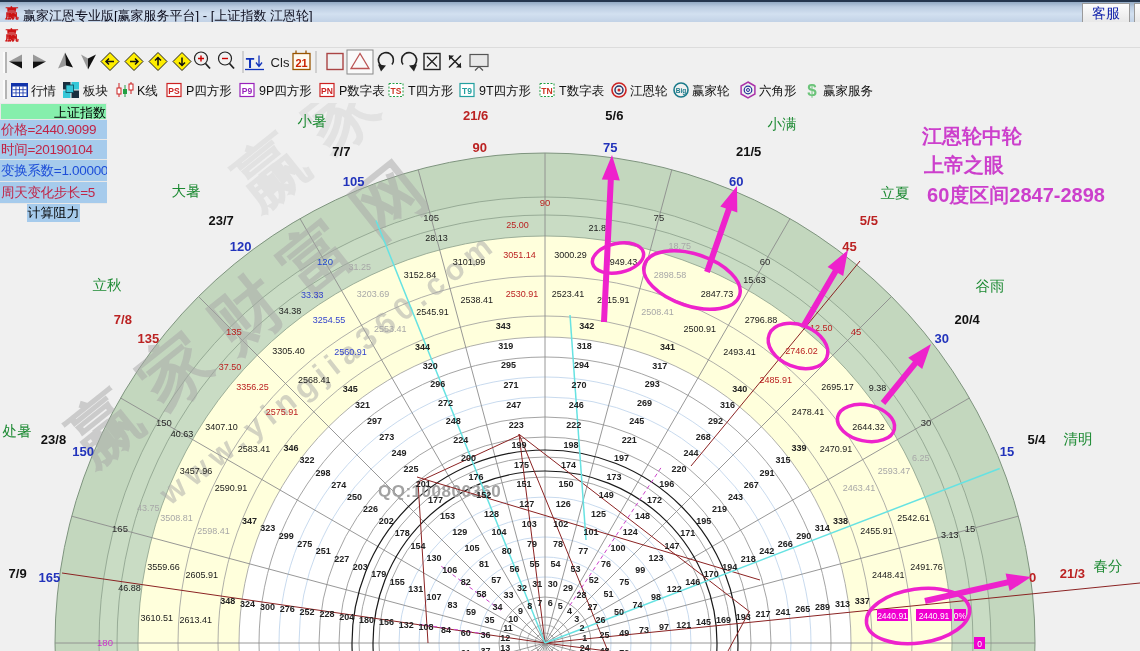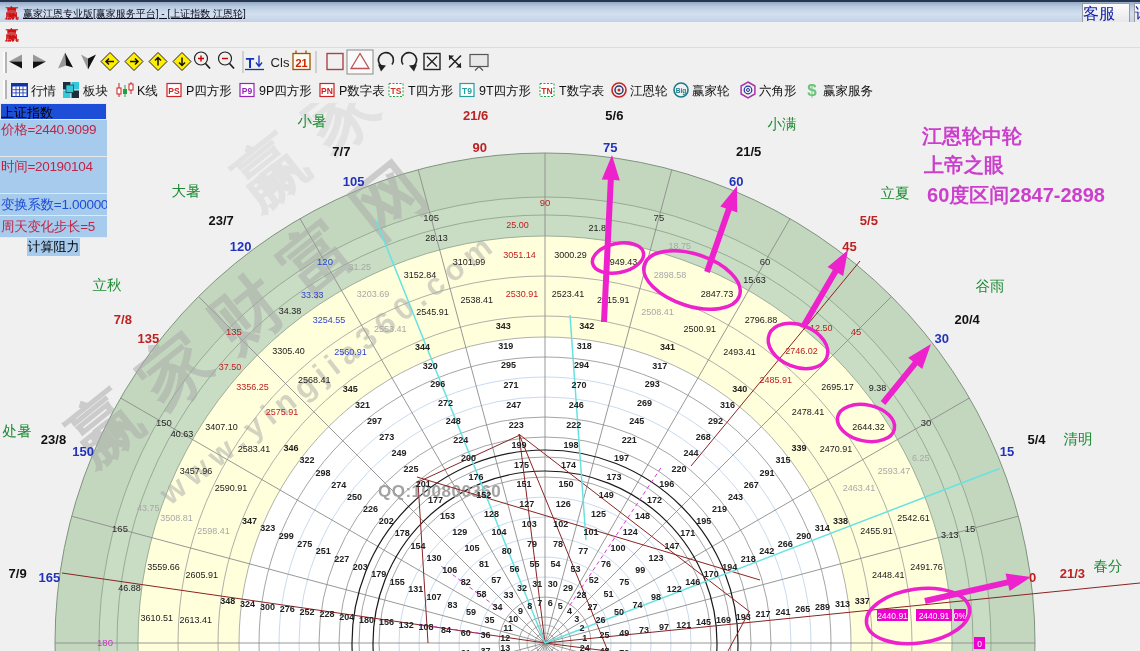--- a/index.html
+++ b/index.html
@@ -1,32 +1,32 @@
 <!DOCTYPE html>
 <html><head><meta charset="utf-8">
 <style>
 * { margin:0; padding:0; box-sizing:border-box; }
 html,body { width:1140px; height:651px; overflow:hidden; font-family:"Liberation Sans", sans-serif; background:#f0f0f0; }
 #titlebar { position:absolute; left:0; top:0; width:1140px; height:22px;
   background:linear-gradient(180deg,#93aac4 0%,#bccde2 25%,#d2e0f0 60%,#c2d2e6 100%);
   border-top:2px solid #25364e; }
 #titlebar .logo { position:absolute; left:5px; top:3px; color:#cc1111; font-weight:bold; font-size:14px; }
-#titlebar .txt { position:absolute; left:23px; top:5px; font-size:10px; color:#0a0a1a;text-decoration:underline; }
+#titlebar .txt { position:absolute; left:23px; top:5px; font-size:13px; color:#0a0a1a; }
 .tbtn { position:absolute; top:1px; height:20px; background:linear-gradient(180deg,#fdfdfd,#e8e8e8);
-  border:1px solid #9a9a9a; border-bottom-color:#6a6a6a; color:#1122aa; font-size:16px; text-align:left; line-height:19px; }
+  border:1px solid #9a9a9a; border-bottom-color:#6a6a6a; color:#1122aa; font-size:14px; text-align:center; line-height:19px; }
 #menubar { position:absolute; left:0; top:22px; width:1140px; height:26px; background:#f0f0f0; border-bottom:1px solid #dcdcdc; }
 #menubar .logo { position:absolute; left:5px; top:5px; color:#cc1111; font-weight:bold; font-size:14px; }
 #menubar span { position:absolute; top:24px; font-size:13px; color:#111; }
 #tb1 { position:absolute; left:0; top:48px; width:1140px; height:29px; border-bottom:1px solid #dcdcdc; }
 #tb2 { position:absolute; left:0; top:77px; width:1053px; height:26px; border-bottom:1px solid #c8c8c8; }
 #chartwrap { position:absolute; left:0; top:103px; width:1140px; height:548px; }
 #panel { position:absolute; left:0; top:103px; width:107px; background:#f0f0f0; font-size:13px; }
 #panel div { overflow:hidden; white-space:nowrap; }
-.ph { height:17px; background:#1d4ed8; color:#000; text-align:left; line-height:17px; border:1px solid #e8e8e8;}
-.pr { background:#a6cbec; color:#c02548; line-height:20px; height:37px; border-bottom:1px solid #e8e8e8; padding-left:1px; font-size:13.5px; letter-spacing:-0.3px;}
+.ph { height:17px; background:#86efac; color:#000; text-align:right; line-height:17px; border:1px solid #e8e8e8;}
+.pr { background:#a6cbec; color:#c02548; line-height:20px; height:20px; border-bottom:1px solid #e8e8e8; padding-left:1px; font-size:13.5px; letter-spacing:-0.3px;}
 </style></head>
 <body>
 <div id="chartwrap"><svg id="chart" width="1140" height="548" viewBox="0 103 1140 548" xmlns="http://www.w3.org/2000/svg" font-family="Liberation Sans, sans-serif">
       <rect x="0" y="103" width="1140" height="548" fill="#f0f0f0"></rect>
       <circle cx="545.0" cy="643.0" r="490" fill="#c3d7be" stroke="#7e947e" stroke-width="1"></circle>
       <circle cx="545.0" cy="643.0" r="446" fill="#c9dcc4" stroke="#8a9e8a" stroke-width="0.8"></circle>
       <circle cx="545.0" cy="643.0" r="428" fill="#c9dcc4" stroke="#8a9e8a" stroke-width="0.8"></circle>
       <circle cx="545.0" cy="643.0" r="407" fill="#ffffdc" stroke="#8a9e8a" stroke-width="0.8"></circle>
       <circle cx="545.0" cy="643.0" r="367" fill="none" stroke="#9a9a9a" stroke-width="0.8"></circle>
       <circle cx="545.0" cy="643.0" r="327" fill="none" stroke="#9a9a9a" stroke-width="0.8"></circle>

